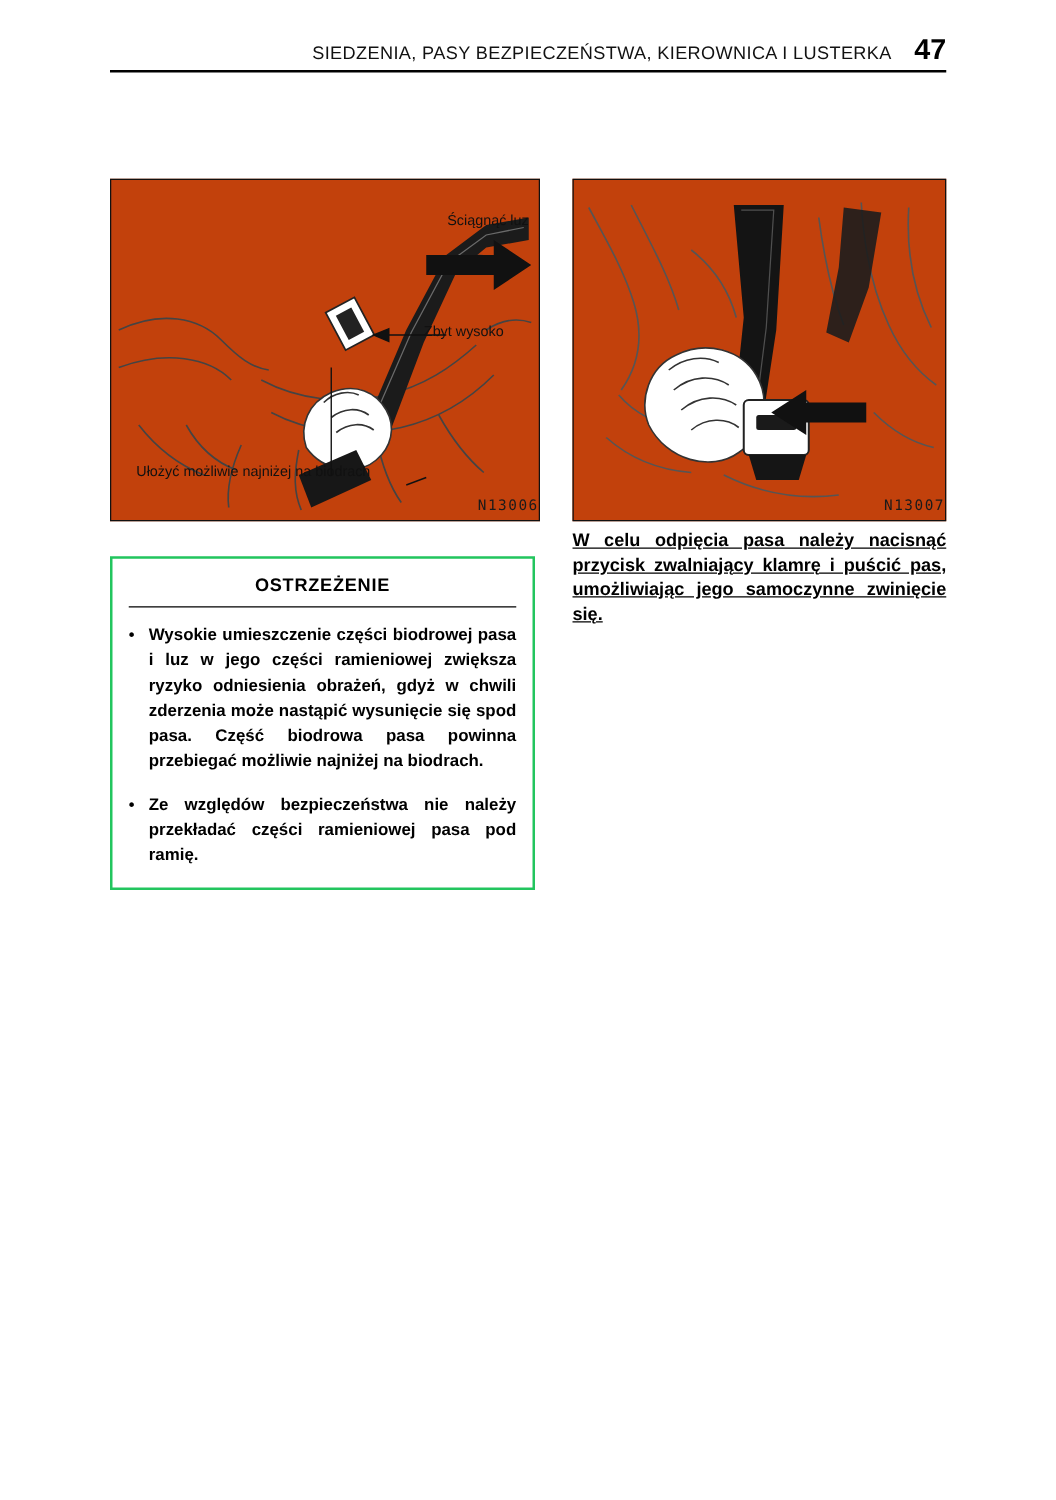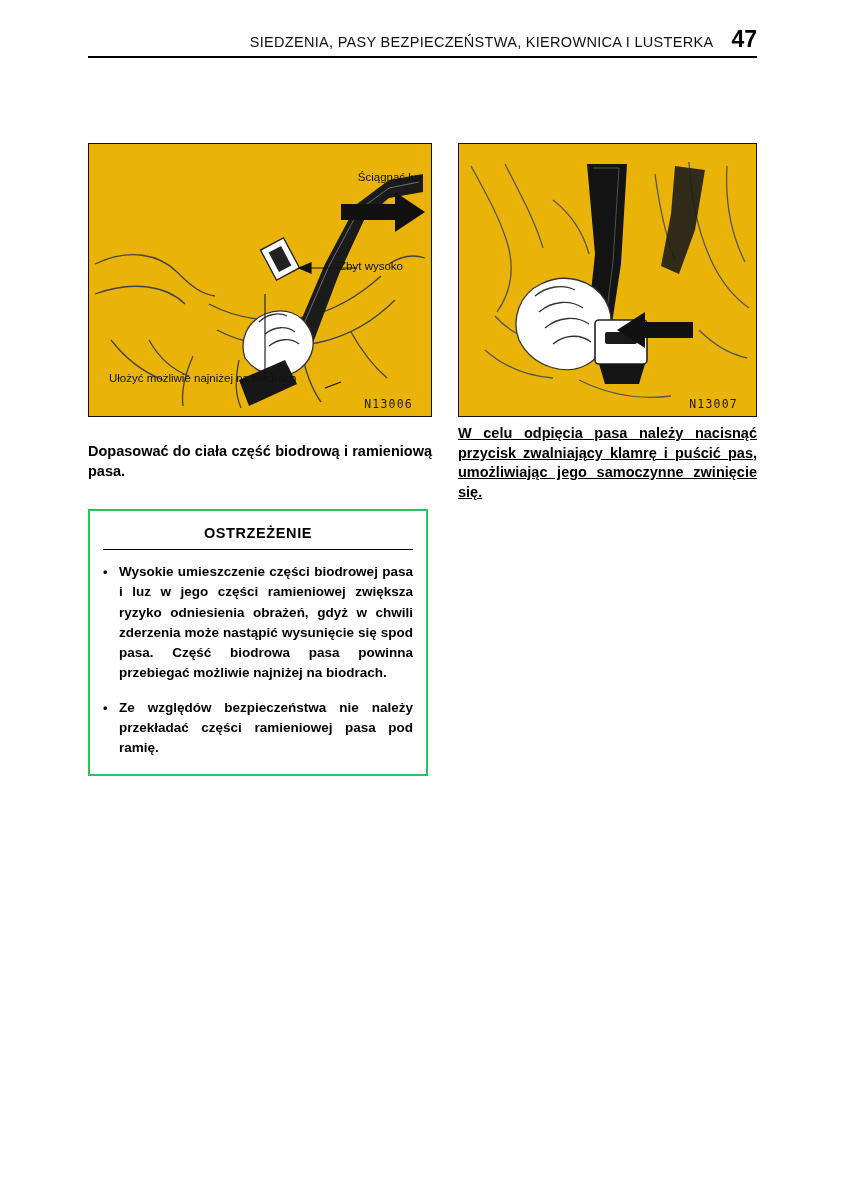--- a/index.html
+++ b/index.html
@@ -58,30 +58,30 @@
   .col-right {
     position: absolute;
     left: 458px;
     top: 143px;
     width: 299px;
   }
 
   
   .figure {
     border: 1px solid #111;
-    background: #eab308;
+    background: #c2410c;
     position: relative;
     overflow: hidden;
   }
   .fig-left { width: 342px; height: 272px; }
   .fig-right { width: 297px; height: 272px; }
 
   .fig-code {
     position: absolute;
-    right: 18px;
+    right: 0;
     bottom: 5px;
     font-family: "DejaVu Sans Mono", monospace;
     font-size: 11.5px;
     letter-spacing: 1.2px;
     color: #1a1a1a;
   }
   .fig-label {
     position: absolute;
     font-size: 11.5px;
     color: #111;
@@ -215,21 +215,20 @@
         <line x1="236" y1="244" x2="252" y2="238"></line>
       </g>
     </svg>
 
     <div class="fig-label lbl-sciagnac">Ściągnąć luz</div>
     <div class="fig-label lbl-zbyt">Zbyt wysoko</div>
     <div class="fig-label lbl-ulozyc">Ułożyć możliwie najniżej na biodrach</div>
     <div class="fig-code">N13006</div>
   </div>
 
-  <div class="head-bold">Dopasować do ciała część biodrową i ramieniową pasa.</div>
 
   <div class="warn-box">
     <div class="warn-title">OSTRZEŻENIE</div>
     <div class="warn-rule"></div>
 
     <div class="warn-item">
       <div class="warn-bullet">•</div>
       <div class="warn-text">Wysokie umieszczenie części biodrowej pasa i luz w jego części ramieniowej zwiększa ryzyko odniesienia obrażeń, gdyż w chwili zderzenia może nastąpić wysunięcie się spod pasa. Część biodrowa pasa powinna przebiegać możliwie najniżej na biodrach.</div>
     </div>
 

